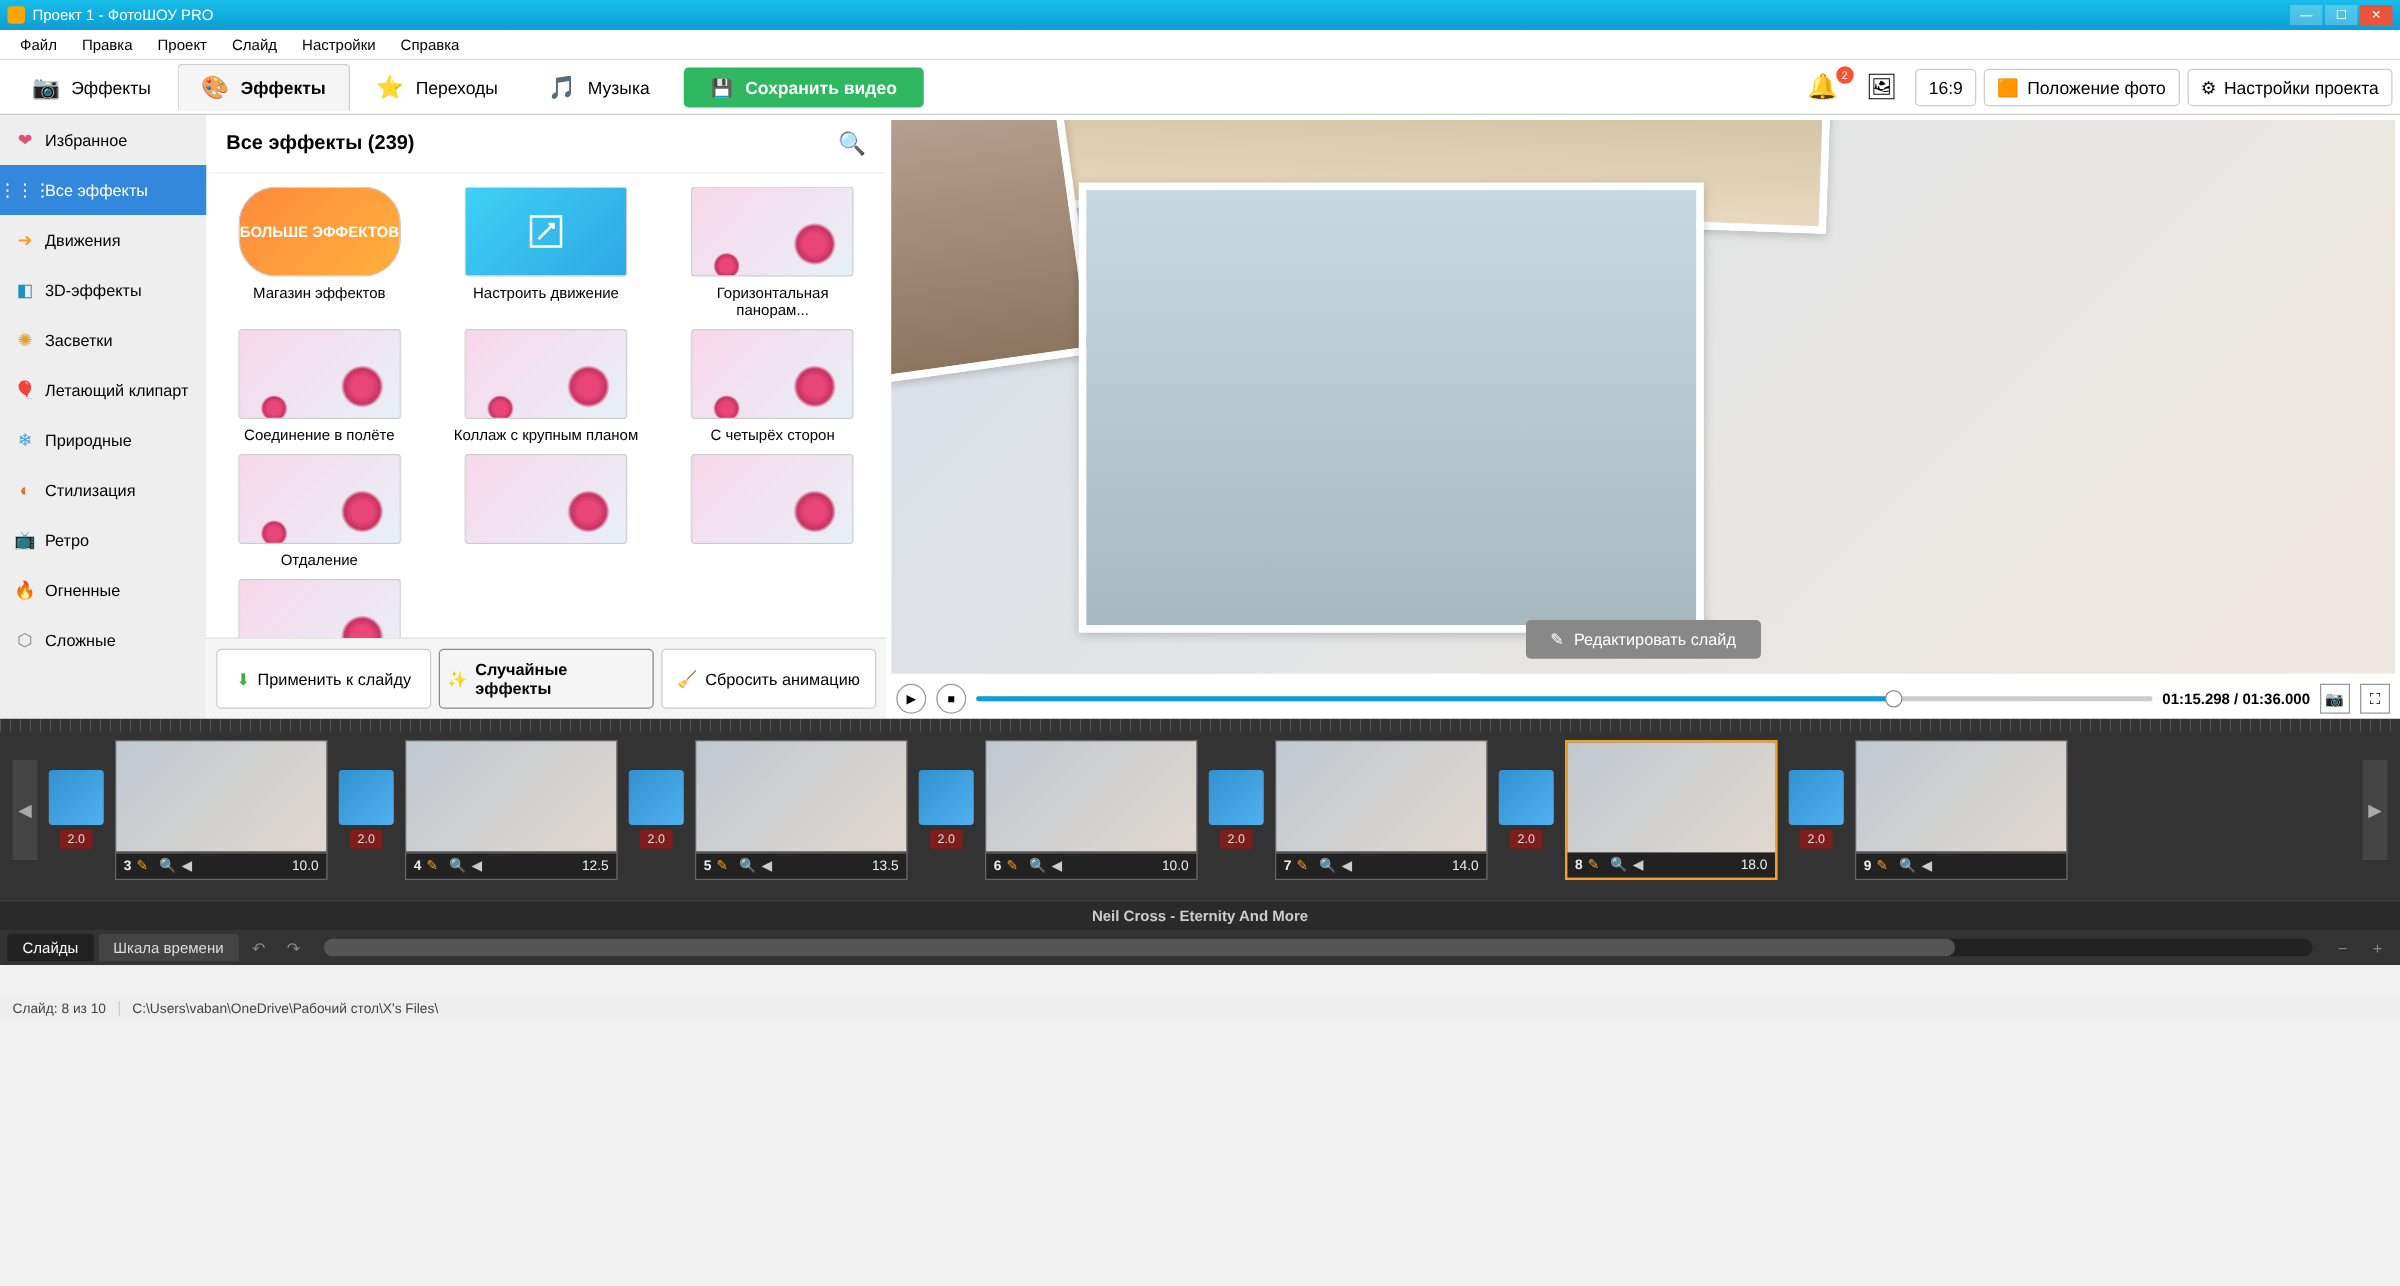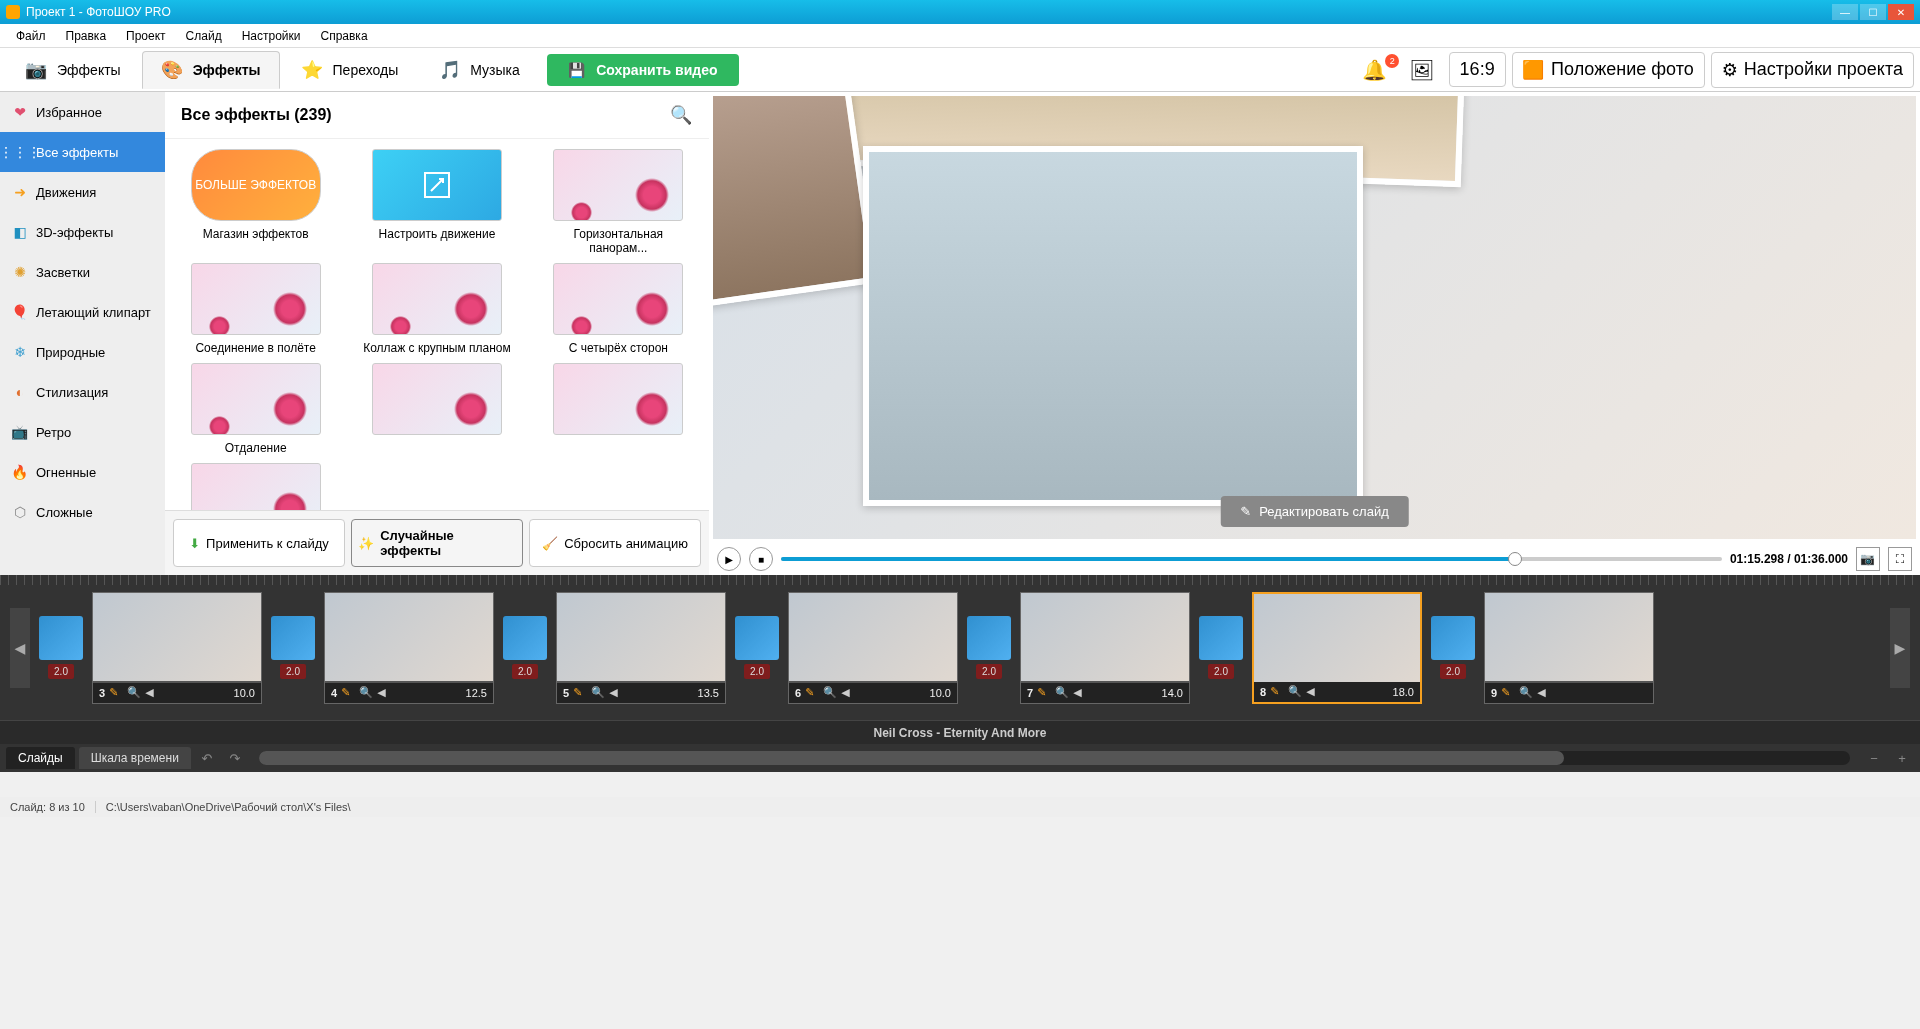--- a/index.html
+++ b/index.html
@@ -10,39 +10,39 @@
 .titlebar-btn{width:26px;height:16px;background:rgba(255,255,255,.25);display:flex;align-items:center;justify-content:center;font-size:10px;color:#fff;cursor:pointer;}
 .titlebar-btn.close{background:#e8553a;}
 .menubar{background:#fff;height:24px;display:flex;align-items:center;padding:0 6px;font-size:12px;border-bottom:1px solid #ddd;}
 .menubar span{padding:0 10px;cursor:pointer;}
 .toolbar{background:#fff;height:44px;display:flex;align-items:center;padding:0 6px;border-bottom:1px solid #ccc;gap:2px;}
 .tool-tab{display:flex;align-items:center;gap:8px;padding:6px 18px;font-size:14px;cursor:pointer;border:1px solid transparent;border-radius:4px 4px 0 0;}
 .tool-tab.active{background:#f5f5f5;border-color:#ccc;border-bottom-color:#f5f5f5;font-weight:bold;}
 .tool-icon{width:24px;height:24px;display:flex;align-items:center;justify-content:center;font-size:18px;}
 .save-btn{background:#2fb860;color:#fff;padding:8px 22px;border-radius:4px;font-size:14px;font-weight:bold;display:flex;align-items:center;gap:10px;cursor:pointer;margin-left:6px;}
 .right-tools{margin-left:auto;display:flex;align-items:center;gap:6px;}
-.icon-btn{padding:6px 10px;border:1px solid #ccc;border-radius:4px;background:#fff;font-size:18px;display:flex;gap:6px;cursor:pointer;}
+.icon-btn{padding:6px 10px;border:1px solid #ccc;border-radius:4px;background:#fff;font-size:14px;display:flex;gap:6px;cursor:pointer;}
 .notif{position:relative;}
 .notif-badge{position:absolute;top:-4px;right:-4px;background:#ff5030;color:#fff;width:14px;height:14px;border-radius:50%;font-size:9px;display:flex;align-items:center;justify-content:center;}
 .main{display:flex;height:483px;}
 .left-panel{width:709px;background:#f5f5f5;display:flex;flex-direction:column;}
 .left-body{display:flex;flex:1;overflow:hidden;}
 .sidebar{width:165px;background:#eee;display:flex;flex-direction:column;}
 .sb-item{display:flex;align-items:center;gap:8px;padding:12px 12px;font-size:13px;cursor:pointer;}
 .sb-item.active{background:#3388dd;color:#fff;position:relative;}
 .sb-item.active::after{content:"";position:absolute;right:-8px;top:50%;transform:translateY(-50%);border:8px solid transparent;border-left-color:#3388dd;}
 .sb-icon{width:16px;height:16px;display:flex;align-items:center;justify-content:center;font-size:14px;}
 .effects-area{flex:1;background:#fff;display:flex;flex-direction:column;}
 .effects-header{display:flex;align-items:center;padding:12px 16px;border-bottom:1px solid #eee;}
 .effects-title{font-size:16px;font-weight:bold;}
 .search-icon{margin-left:auto;font-size:18px;color:#888;cursor:pointer;}
 .effects-grid{flex:1;overflow-y:auto;padding:10px;display:grid;grid-template-columns:repeat(3,1fr);gap:8px 20px;}
 .effect-item{display:flex;flex-direction:column;align-items:center;gap:6px;cursor:pointer;}
 .effect-thumb{width:130px;height:72px;background:linear-gradient(135deg,#f8d7e8,#e8f0f8);border:1px solid #ccc;border-radius:3px;display:flex;align-items:center;justify-content:center;font-size:11px;overflow:hidden;position:relative;}
-.effect-thumb.more{background:linear-gradient(135deg,#ff8a3d,#ffb03d);color:#fff;font-weight:normal;font-size:12px;text-align:center;border-radius:30px;}
+.effect-thumb.more{background:linear-gradient(135deg,#ff8a3d,#ffb03d);color:#fff;font-weight:bold;font-size:12px;text-align:center;border-radius:30px;}
 .effect-thumb.config{background:linear-gradient(135deg,#3dd0f5,#2da9e3);}
 .effect-thumb .flower{position:absolute;width:40px;height:40px;background:radial-gradient(circle,#e8457a 30%,#c73360 50%,transparent 60%);border-radius:50%;}
 .effect-label{font-size:12px;text-align:center;max-width:150px;}
 .effects-footer{display:flex;gap:6px;padding:8px;border-top:1px solid #ddd;background:#f5f5f5;}
 .footer-btn{flex:1;padding:8px 6px;border:1px solid #ccc;border-radius:4px;background:#fff;font-size:13px;display:flex;align-items:center;justify-content:center;gap:6px;cursor:pointer;}
 .footer-btn.active{background:#f5f5f5;border-color:#888;font-weight:bold;}
 .preview-panel{flex:1;background:#fff;display:flex;flex-direction:column;padding:0;}
 .preview-img{flex:1;background:linear-gradient(135deg,#d8e0e8,#f0e8e0);position:relative;margin:4px;overflow:hidden;}
 .preview-collage{position:absolute;inset:0;}
 .collage-photo{position:absolute;background:#c8d0d8;border:6px solid #fff;box-shadow:0 2px 8px rgba(0,0,0,.2);}

